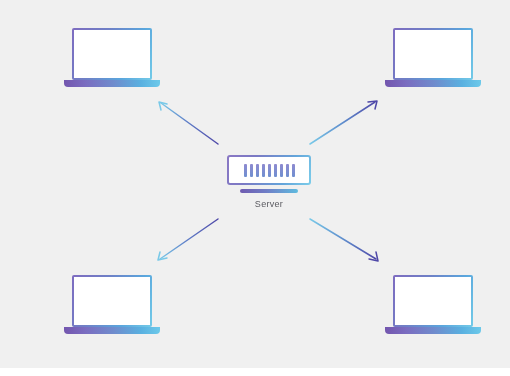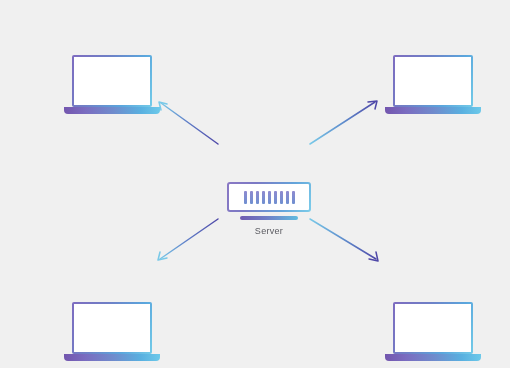--- a/index.html
+++ b/index.html
@@ -22,21 +22,20 @@
   #bottom-strip {
     position: absolute;
     left: 0;
     bottom: 0;
     width: 510px;
     height: 8px;
     background: #ffffff;
   }
   .node {
     position: absolute;
-    margin-top: 27px;
   }
   
   .laptop {
     width: 96px;
     height: 64px;
   }
   .laptop-screen {
     position: absolute;
     left: 8px;
     top: 0;

